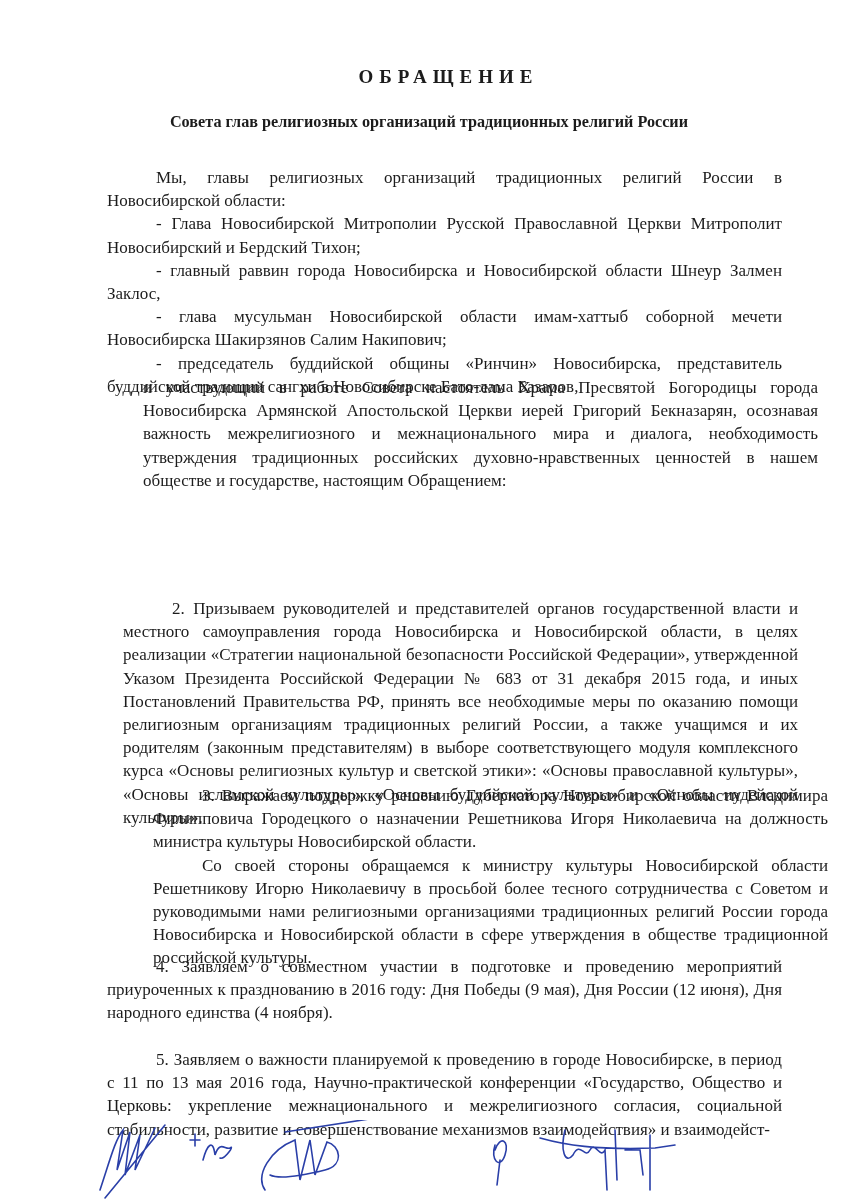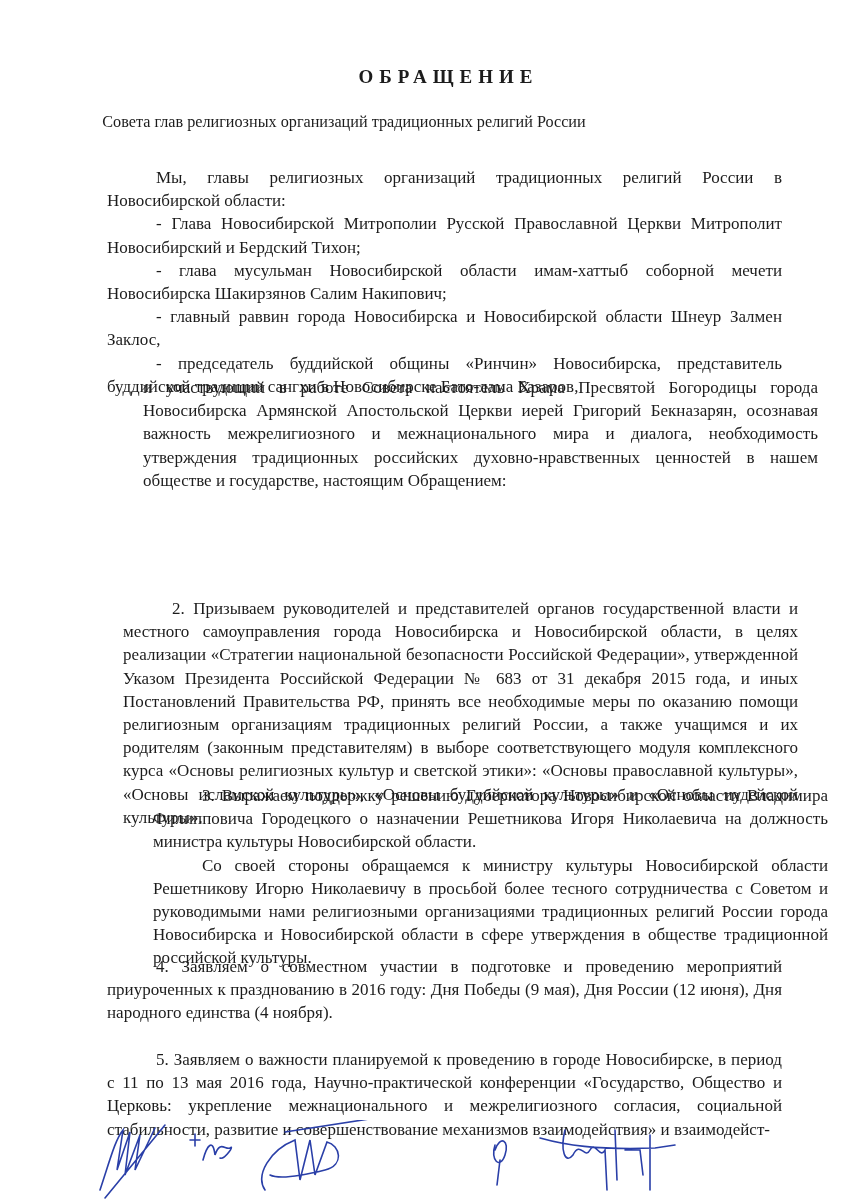--- a/index.html
+++ b/index.html
@@ -1,44 +1,44 @@
 <!DOCTYPE html>
 <html><head>
 <meta charset="utf-8">
 <style>
   html, body { margin: 0; padding: 0; background: #ffffff; }
   body { width: 865px; height: 1200px; position: relative; overflow: hidden;
          font-family: "Liberation Serif", "DejaVu Serif", serif; color: #1c1c1c; }
   .page { position: absolute; left: 0; top: 0; width: 865px; height: 1200px; }
   .title { position: absolute; top: 66px; left: 0; width: 865px; text-align: center;
            font-size: 19px; font-weight: bold; letter-spacing: 6px; padding-left: 16px; }
-  .subtitle { position: absolute; top: 111px; left: 0; width: 688px; text-align: center;
-              font-size: 16.2px; font-weight: normal; line-height: 23px; }
+  .subtitle { position: absolute; top: 111px; left: 0; width: 688px; text-align: right;
+              font-size: 16.2px; font-weight: bold; line-height: 23px; }
   .body { position: absolute; left: 107px; width: 675px; font-size: 17px; line-height: 23.2px;
           text-align: justify; }
   .body p { margin: 0; text-indent: 49px; }
   .body p.noindent { text-indent: 0; }
   .b { font-weight: normal; }
   .sig { position: absolute; top: 1120px; left: 95px; width: 700px; height: 80px; }
   .sig svg { width: 100%; height: 100%; }
 </style>
 </head>
 <body>
 
 <div class="page">
   <div class="title">ОБРАЩЕНИЕ</div>
   <div class="subtitle">
     <div>Совета глав религиозных организаций традиционных религий России</div>
   </div>
 
   <div class="body" style="top:166px;">
     <p>Мы, главы религиозных организаций традиционных религий России в Новосибирской области:</p>
     <p class="b">- Глава Новосибирской Митрополии Русской Православной Церкви Митрополит Новосибирский и Бердский Тихон;</p>
+    <p class="b">- главный раввин города Новосибирска и Новосибирской области Шнеур Залмен Заклос,</p>
     <p class="b">- глава мусульман Новосибирской области имам-хаттыб соборной мечети Новосибирска Шакирзянов Салим Накипович;</p>
-    <p class="b">- главный раввин города Новосибирска и Новосибирской области Шнеур Залмен Заклос,</p>
     <p class="b">- председатель буддийской общины «Ринчин» Новосибирска, представитель буддийской традиции сангхи в Новосибирске Бато-лама Базаров,</p>
   </div>
 
   <div class="body" style="top:376px;margin-left:36px;">
     <p class="noindent"><span>и участвующий в работе Совета </span><span class="b">настоятель Храма Пресвятой Богородицы города Новосибирска Армянской Апостольской Церкви иерей Григорий Бекназарян</span><span>, осознавая важность межрелигиозного и межнационального мира и диалога, необходимость утверждения традиционных российских духовно-нравственных ценностей в нашем обществе и государстве, настоящим Обращением</span><span class="b">:</span></p>
   </div>
 
 
   <div class="body" style="top:597px;margin-left:16px;">
     <p><span class="b">2.</span><span> Призываем руководителей и представителей органов государственной власти и местного самоуправления города Новосибирска и Новосибирской области, в целях реализации «Стратегии национальной безопасности Российской Федерации», утвержденной Указом Президента Российской Федерации № 683 от 31 декабря 2015 года, и иных Постановлений Правительства РФ, принять все необходимые меры по оказанию помощи религиозным организациям традиционных религий России, а также учащимся и их родителям (законным представителям) в выборе соответствующего модуля комплексного курса «Основы религиозных культур и светской этики»: «Основы православной культуры», «Основы исламской культуры», «Основы буддийской культуры» и «Основы иудейской культуры».</span></p>

